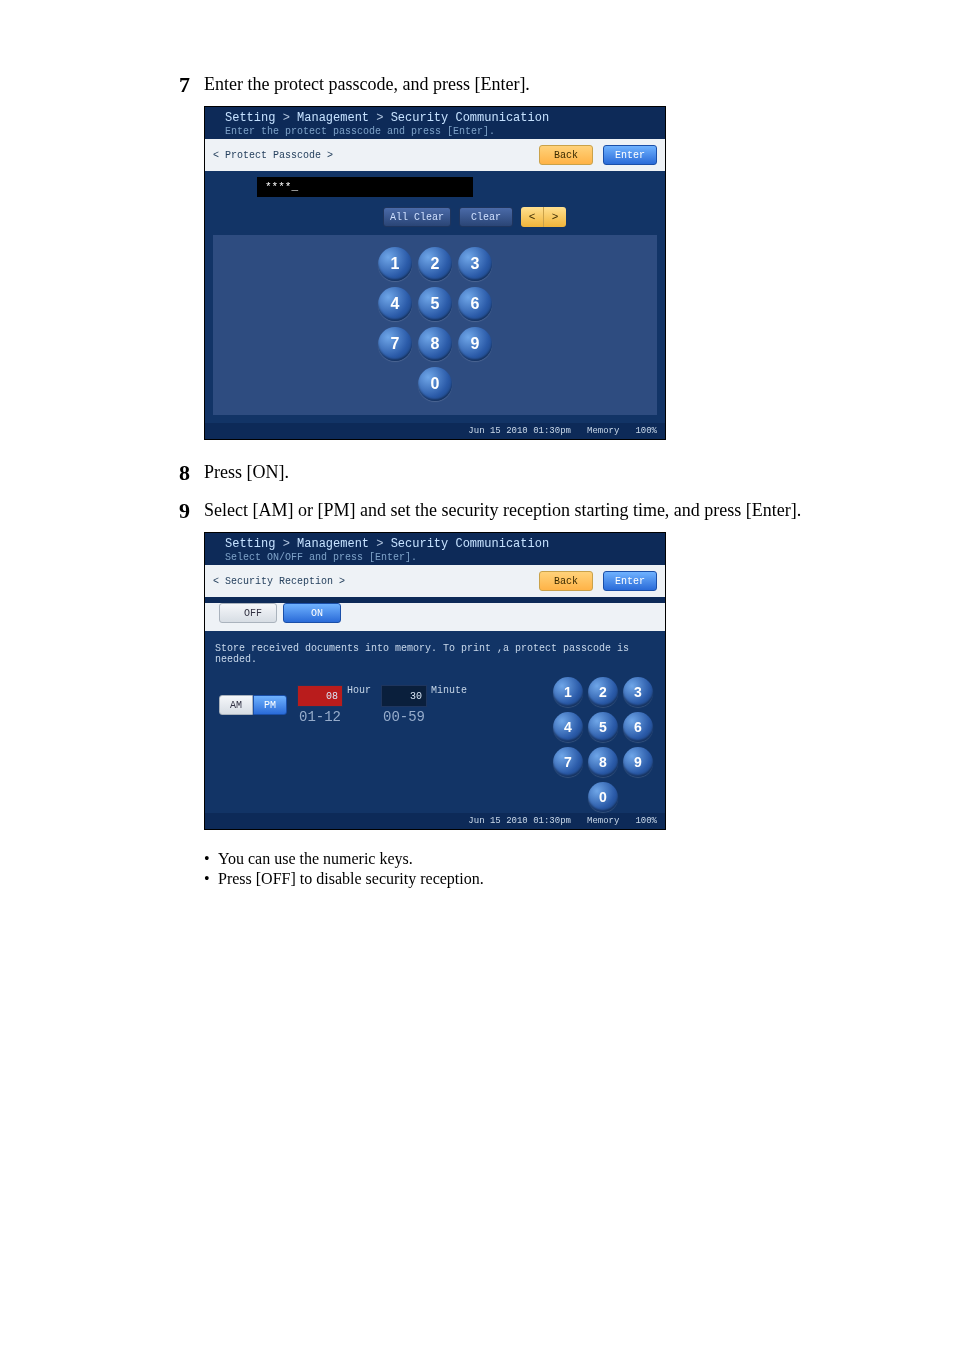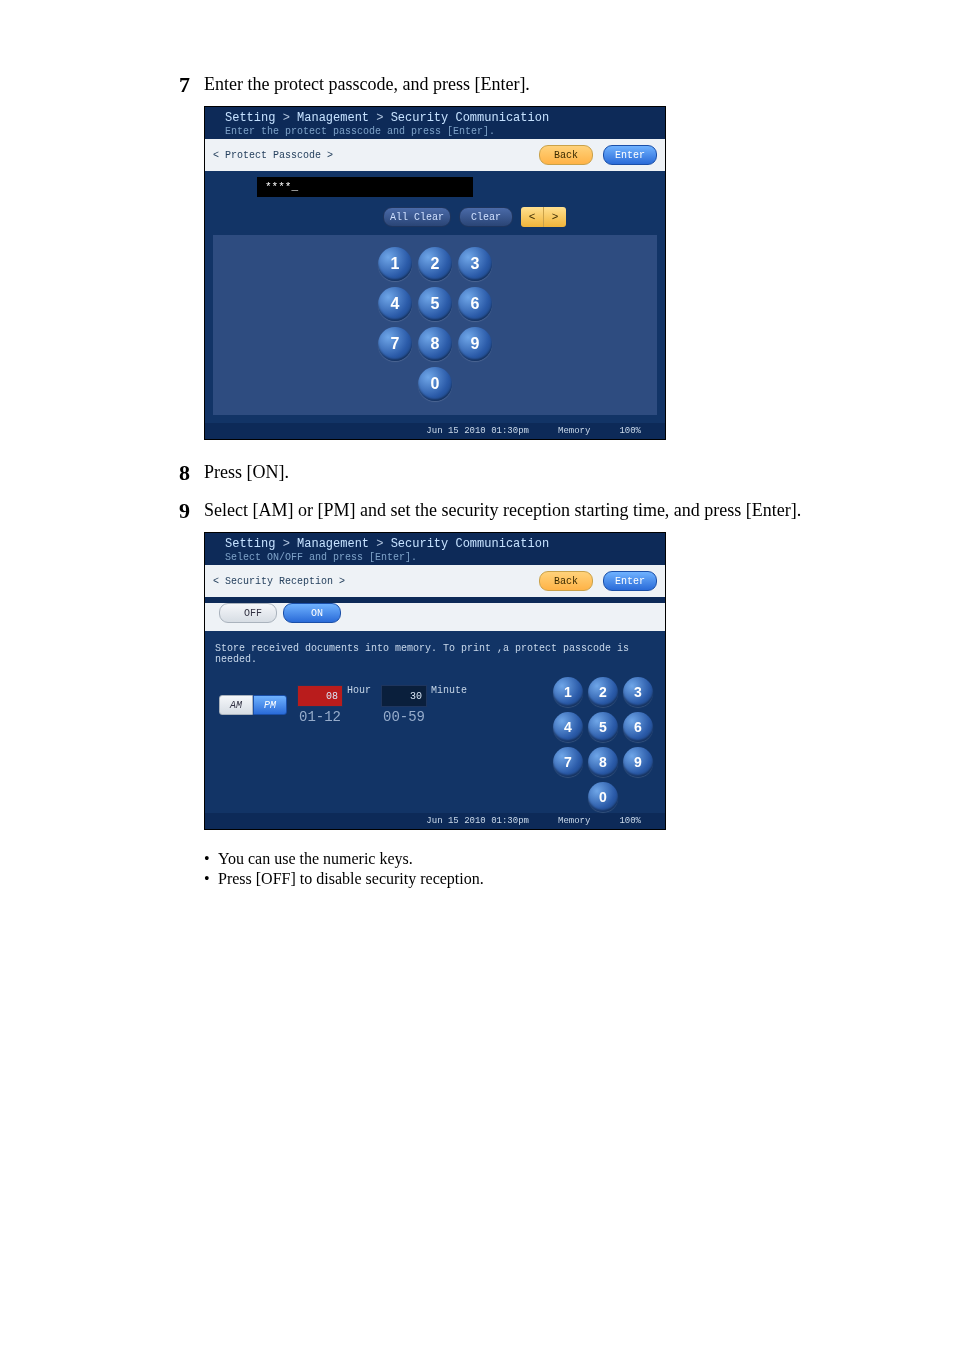--- a/index.html
+++ b/index.html
@@ -39,21 +39,21 @@
     background: #eef2f6;
     padding: 6px 8px;
     display: flex;
     align-items: center;
     justify-content: space-between;
   }
   .ds-label-angle { color: #26415e; font-size: 10px; }
   .ds-btn {
     display: inline-flex; align-items: center; justify-content: center;
     height: 20px; min-width: 54px; padding: 0 6px;
-    border-radius: 9px;
+    border-radius: 3px;
     font-size: 10px;
     box-sizing: border-box;
   }
   .ds-btn.orange { background: linear-gradient(#ffd27a,#ffb347); color: #3a2a00; border: 1px solid #caa24a; }
   .ds-btn.blue { background: linear-gradient(#6fb2ff,#2a6bd8); color: #fff; border: 1px solid #1a4fa8; }
   .ds-btn.gray { background: linear-gradient(#f5f7fa,#d7dde4); color: #334; border: 1px solid #aab3bd; }
   .ds-btn.darkblue { background: linear-gradient(#4a6aa8,#2a4576); color: #cfe0ff; border: 1px solid #1e355e; }
   .ds-body {
     background: #123466;
     padding: 6px 8px 8px 8px;
@@ -72,28 +72,28 @@
   .keypad { display: grid; grid-template-columns: repeat(3, 34px); grid-auto-rows: 34px; gap: 6px; justify-content: center; }
   .key {
     width: 34px; height: 34px; border-radius: 50%;
     background: radial-gradient(circle at 30% 30%, #6fa6e8, #2a5aa8 60%, #163b72);
     color: #fff; font-weight: bold; font-size: 16px;
     display: flex; align-items: center; justify-content: center;
     box-shadow: inset 0 -2px 2px rgba(0,0,0,.35), 0 1px 1px rgba(255,255,255,.15);
     font-family: Arial, sans-serif;
   }
   .zero-row { display: flex; justify-content: center; margin-top: 6px; }
-  .ds-footer { background: #0d2a58; color: #cad9ea; font-size: 9px; padding: 3px 24px; display: flex; justify-content: flex-end; gap: 29px; text-align: center; }
+  .ds-footer { background: #0d2a58; color: #cad9ea; font-size: 9px; padding: 3px 8px; display: flex; justify-content: flex-end; gap: 16px; text-align: center; }
 
   .on-off-row { display: flex; gap: 6px; margin: 6px 0 0 6px; }
   .ds-btn.tog { min-width: 58px; padding-left: 16px; }
   .info-text { color: #c8d8eb; font-size: 10px; margin: 6px 0 4px 2px; }
 
   .time-area { display: flex; align-items: center; gap: 10px; margin: 20px 0 30px 6px; }
-  .ampm-group { display: flex; font-style: italic; }
+  .ampm-group { display: flex; }
   .ampm-btn { min-width: 34px; }
   .time-seg { display: flex; flex-direction: column; align-items: center; }
   .time-box { width: 40px; height: 20px; background: #0a1f3c; color: #d9e6f5; display: flex; align-items: center; justify-content: flex-end; padding-right: 4px; font-size: 10px; border: 1px solid #1e355e; }
   .time-box.sel { background: #b91c1c; }
   .time-lbl { color: #c4d4e6; font-size: 10px; margin-left: 2px; }
   .time-range { color: #96accb; font-size: 14px; margin-top: 2px; }
   .seg-wrap { display: flex; align-items: flex-start; gap: 2px; }
 
   .keypad-right { position: absolute; right: 12px; top: 46px; }
   .ds-body.second { padding-bottom: 26px; min-height: 150px; }

